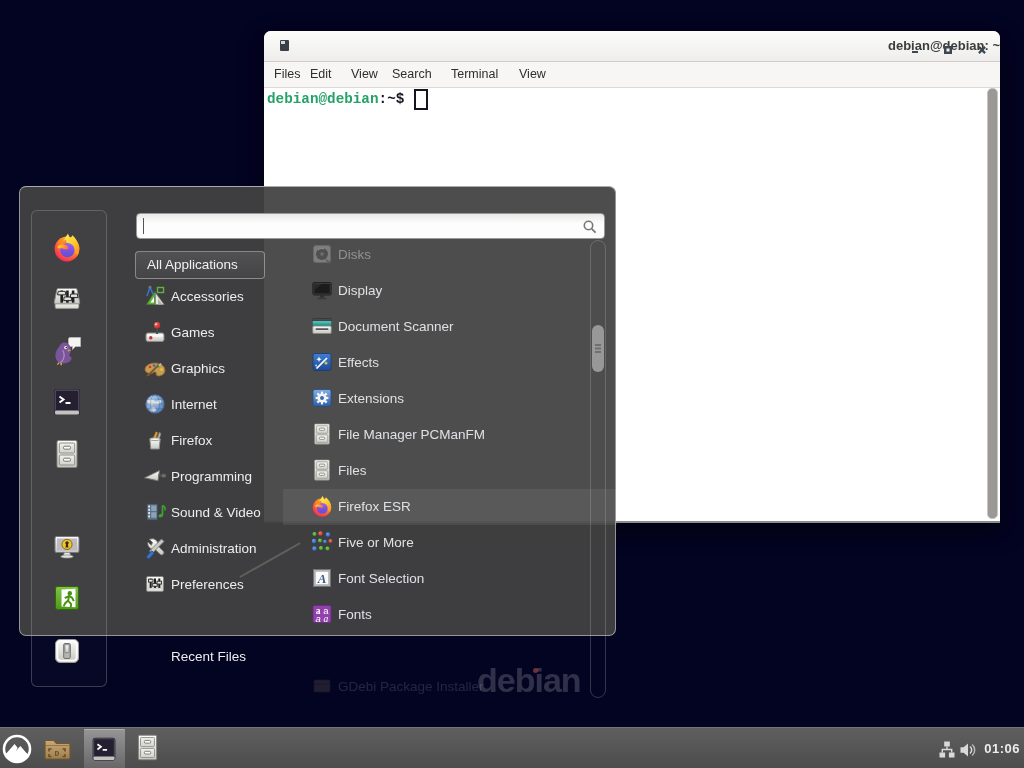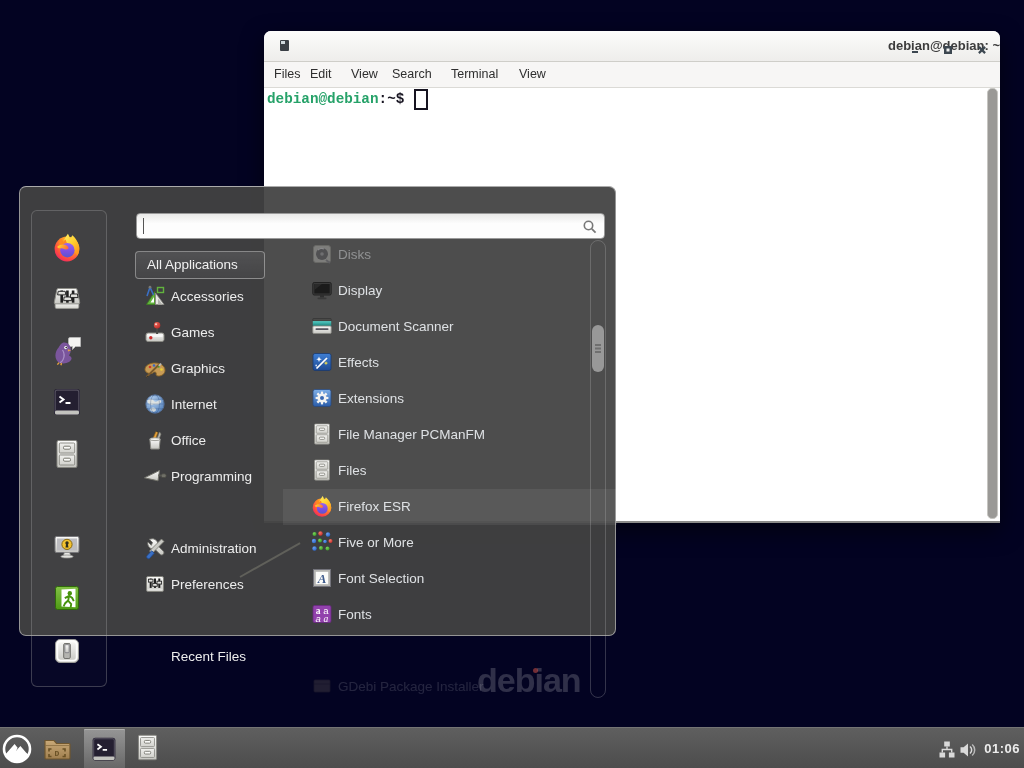--- a/index.html
+++ b/index.html
@@ -249,29 +249,44 @@
       <span class="txt">Internet</span>
     </div>
 <div class="cat" style="top:235px">
       <svg width="24" height="24" viewBox="0 0 24 24">
 <path d="M9.5 11.5 L13 3.5 L14.8 4.3 L12.2 12.3 Z" fill="#e8a33d" stroke="#9a6a1a" stroke-width="0.7"></path>
 <path d="M13 3.5 L14.8 4.3 L15.3 3 L13.6 2.4 Z" fill="#3a3a36"></path>
 <path d="M13.5 12 L16.5 4 L18 6 L15.5 12.5 Z" fill="#b9b9b4" stroke="#77776f" stroke-width="0.7"></path>
 <path d="M6.8 11 h10.4 l-1 10 h-8.4 z" fill="url(#gmet)" stroke="#8a8a84" stroke-width="1"></path>
 <ellipse cx="12" cy="11.2" rx="5.2" ry="1.4" fill="#f4f4f0" stroke="#8a8a84" stroke-width="0.8"></ellipse>
 </svg>
-      <span class="txt">Office</span>
+      <span class="txt">Firefox</span>
     </div>
 <div class="cat" style="top:271px">
       <svg width="24" height="24" viewBox="0 0 24 24">
 <path d="M1.5 13.8 L16.5 6.5 L15 16.8 Z" fill="url(#gmet)" stroke="#75756d" stroke-width="1"></path>
 <path d="M15.5 11.2 L19 11.8" stroke="#5a5a54" stroke-width="1.8"></path>
 <rect x="18.2" y="9.8" width="5" height="3.8" rx="1.7" fill="#707068" stroke="#4a4a44" stroke-width="0.8"></rect>
 </svg>
       <span class="txt">Programming</span>
+    </div>
+<div class="cat" style="top:307px">
+      <svg width="24" height="24" viewBox="0 0 24 24">
+<rect x="4" y="4" width="10.5" height="16" rx="1" fill="#5d7286" stroke="#3a4a58" stroke-width="0.8"></rect>
+<rect x="5.2" y="5.5" width="1.8" height="2" fill="#e8e8e4"></rect>
+        <rect x="5.2" y="8.8" width="1.8" height="2" fill="#e8e8e4"></rect>
+<rect x="5.2" y="12.1" width="1.8" height="2" fill="#e8e8e4"></rect>
+        <rect x="5.2" y="15.4" width="1.8" height="2" fill="#e8e8e4"></rect>
+<rect x="8.2" y="5.5" width="5.2" height="5.5" fill="#8da2b6"></rect>
+        <rect x="8.2" y="12.2" width="5.2" height="5.5" fill="#8da2b6"></rect>
+<path d="M19.5 5.5 v9.5" stroke="#3f9f2f" stroke-width="1.7"></path>
+<path d="M19.5 5.5 c2.5 1 3 3 2.2 5" fill="none" stroke="#3f9f2f" stroke-width="1.5"></path>
+<ellipse cx="17.8" cy="15.6" rx="2.4" ry="1.7" fill="#3f9f2f" transform="rotate(-15 17.8 15.6)"></ellipse>
+</svg>
+      <span class="txt">Sound &amp; Video</span>
     </div>
 <div class="cat" style="top:343px">
       <svg width="24" height="24" viewBox="0 0 24 24">
 <path d="M6.2 3.2 L9.5 6.5 L8.3 9.3 L5 6 C4.4 7.8 4.9 9.9 6.4 11.4 c1.4 1.4 3.4 1.9 5 1.3 L17 18.3 c.9.9 2.3.9 3.2 0 .9-.9.9-2.3 0-3.2 L14.6 9.5 c.6-1.7.1-3.6-1.3-5 C11.8 3 9.9 2.5 8.1 3z" fill="url(#gmet)" stroke="#71716b" stroke-width="0.9"></path>
 <path d="M18.5 3 L21 5.5 L9 17.5 L6.5 15 Z" fill="#c9c9c4" stroke="#77776f" stroke-width="0.8"></path>
 <path d="M8.8 14.8 L4.2 19.4 c-.8.8-.8 2 0 2.7.8.8 2 .8 2.7 0 L11.2 17.2z" fill="#3a6fc4" stroke="#1f4a8f" stroke-width="0.8"></path>
 </svg>
       <span class="txt">Administration</span>
     </div>
 <div class="cat" style="top:379px">

